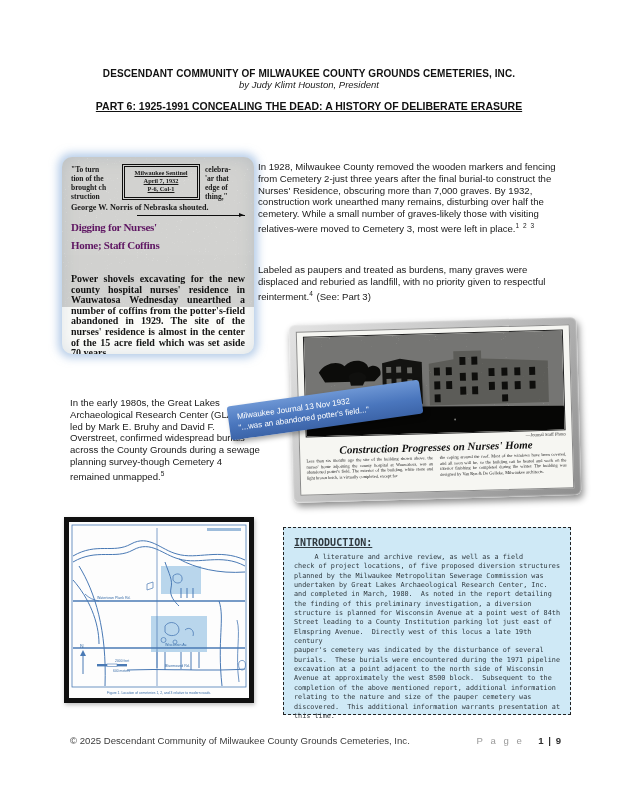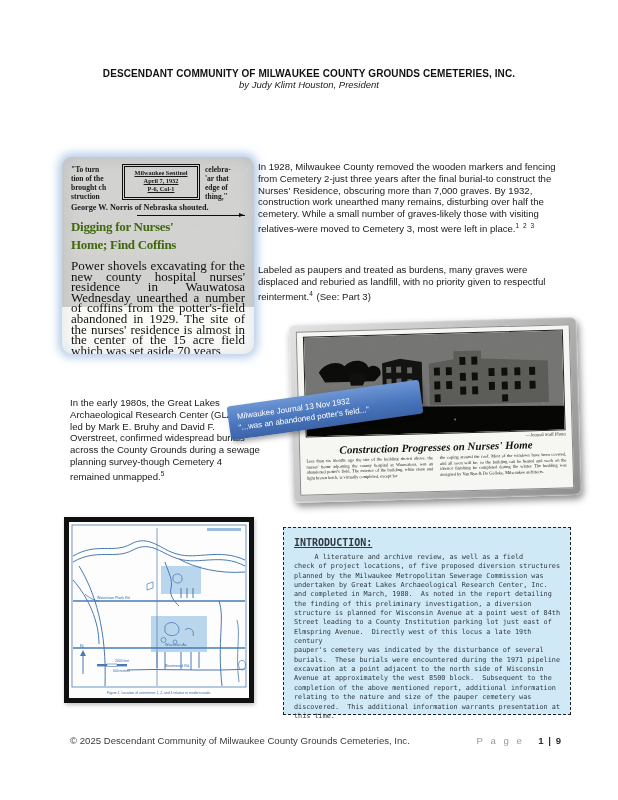--- a/index.html
+++ b/index.html
@@ -28,22 +28,22 @@
   .clip-frag-left div, .clip-frag-right div { white-space:nowrap; }
   .clip-cite {
     flex:1; border:1px solid #111; outline:1px solid #111; outline-offset:1px;
     text-align:center; font-size:6.3px; font-weight:bold; line-height:8px;
     padding:2px 1px; height:32px; margin:1px 3px;
   }
   .clip-cite div { text-decoration:underline; }
   .clip-norris { font-size:8.2px; font-weight:bold; margin-top:2px; line-height:9px; }
   .clip-rule { border-top:1.5px solid #111; width:62%; margin:3px 0 2px auto; position:relative; }
   .clip-rule:after { content:""; position:absolute; right:-1px; top:-3px; border:2.5px solid transparent; border-left:5px solid #111; }
-  .clip-headline { font-size:13px; font-weight:bold; line-height:18px; letter-spacing:-.3px; margin-top:1px; color:#4d7c0f; }
-  .clip-body { font-size:13px; font-weight:normal; line-height:10.6px; text-align:justify; margin-top:7px; color:#141414; }
+  .clip-headline { font-size:11px; font-weight:bold; line-height:18px; letter-spacing:-.3px; margin-top:1px; color:#701a75; }
+  .clip-body { font-size:10px; font-weight:bold; line-height:10.6px; text-align:justify; margin-top:20px; color:#141414; }
   .clip-smudge1 { font-size:8.8px; font-weight:bold; filter:blur(.8px); color:#222; letter-spacing:1px; }
   .clip-smudge2 { font-size:8.8px; font-weight:bold; filter:blur(.5px); color:#111; }
   .noise-overlay { position:absolute; inset:0; pointer-events:none; }
 
   
   .para { position:absolute; font-size:9.6px; line-height:11.8px; color:#202020; }
   .p1 { left:258px; top:161px; width:309px; }
   .p2 { left:258px; top:264px; width:309px; }
   .p3 { left:70px; top:397px; width:190px; }
   sup.fn { font-size:6.5px; vertical-align:super; letter-spacing:1px; }
@@ -102,20 +102,21 @@
     <filter id="grain" x="0" y="0" width="100%" height="100%">
       <feTurbulence type="fractalNoise" baseFrequency="0.9" numOctaves="2" stitchTiles="stitch"></feTurbulence>
       <feColorMatrix type="matrix" values="0 0 0 0 0  0 0 0 0 0  0 0 0 0 0  0.85 0.85 0.85 0 0"></feColorMatrix>
     </filter>
   </defs>
 </svg>
 
 <div class="header">
   <div class="org-title">DESCENDANT COMMUNITY OF MILWAUKEE COUNTY GROUNDS CEMETERIES, INC.</div>
   <div class="byline">by Judy Klimt Houston, President</div>
+  <div class="part-title">PART 6: 1925-1991 CONCEALING THE DEAD: A HISTORY OF DELIBERATE ERASURE</div>
 </div>
 
 <div class="clipping">
   <div class="clip-top">
     <div class="clip-frag-left">
       <div>"To turn</div>
       <div>tion of the</div>
       <div>brought ch</div>
       <div>struction</div>
     </div>
@@ -128,21 +129,21 @@
       <div>celebra-</div>
       <div>'ar that</div>
       <div>edge of</div>
       <div>thing,"</div>
     </div>
   </div>
   <div class="clip-norris">George W. Norris of Nebraska shouted.</div>
   <div class="clip-rule"></div>
   <div class="clip-headline">
     <div>Digging for Nurses'</div>
-    <div>Home; Find Coffins</div>
+    <div>Home; Staff Coffins</div>
   </div>
   <div class="clip-body">Power shovels excavating for the new county hospital nurses' residence in Wauwatosa Wednesday unearthed a number of coffins from the potter's-field abandoned in 1929. The site of the nurses' residence is almost in the center of the 15 acre field which was set aside 70 years</div>
   <div class="clip-smudge1">ago for the graves of the late</div>
   <div class="clip-smudge2">and unknown.</div>
   <svg class="noise-overlay">
       <rect width="100%" height="100%" filter="url(#grain)" opacity="0.16"></rect>
     </svg>
 </div>
 
 <div class="para p1"><span>In 1928, Milwaukee County removed the wooden markers and fencing from Cemetery 2-just three years after the final burial-to construct the Nurses' Residence, obscuring more than 7,000 graves. By 1932, construction work unearthed many remains, disturbing over half the cemetery. While a small number of graves-likely those with visiting relatives-were moved to Cemetery 3, most were left in place.</span><sup class="fn">1 2 3</sup></div>

